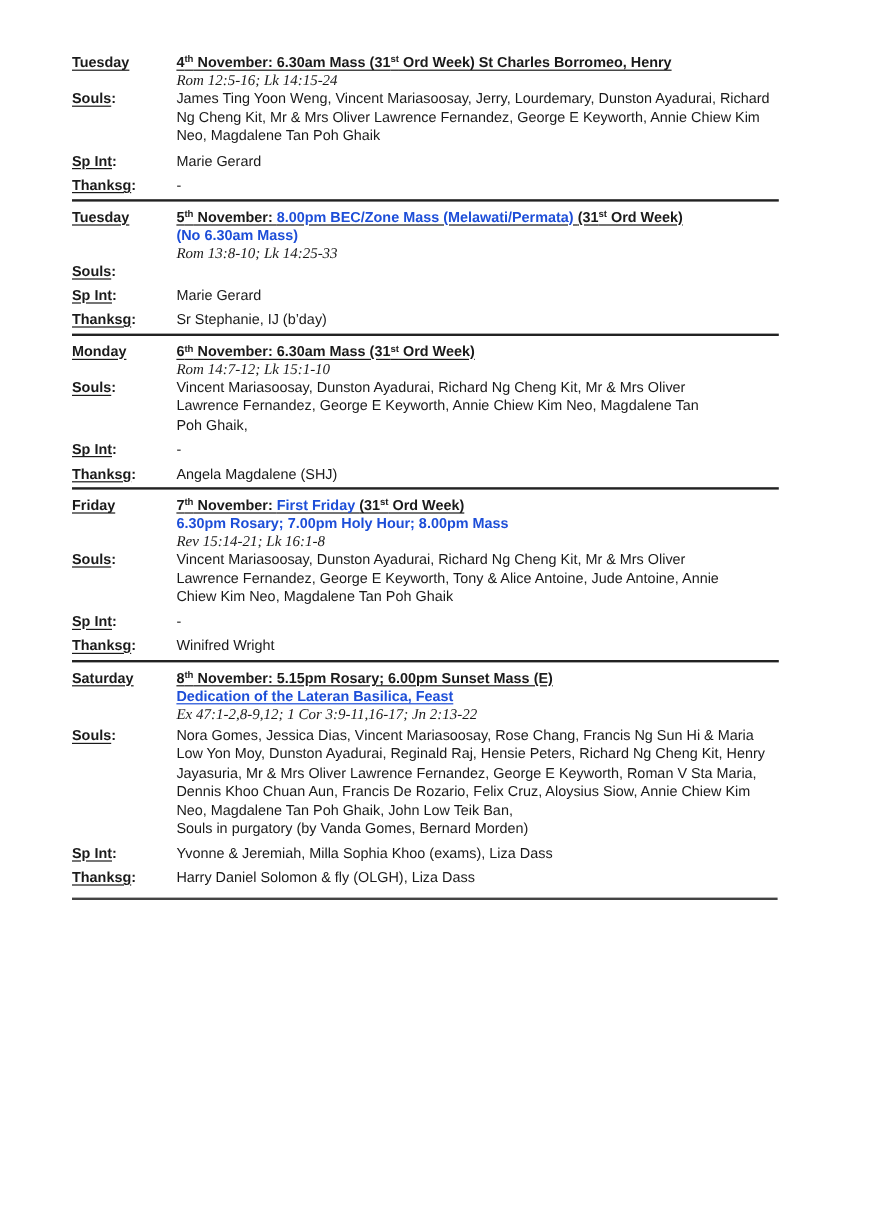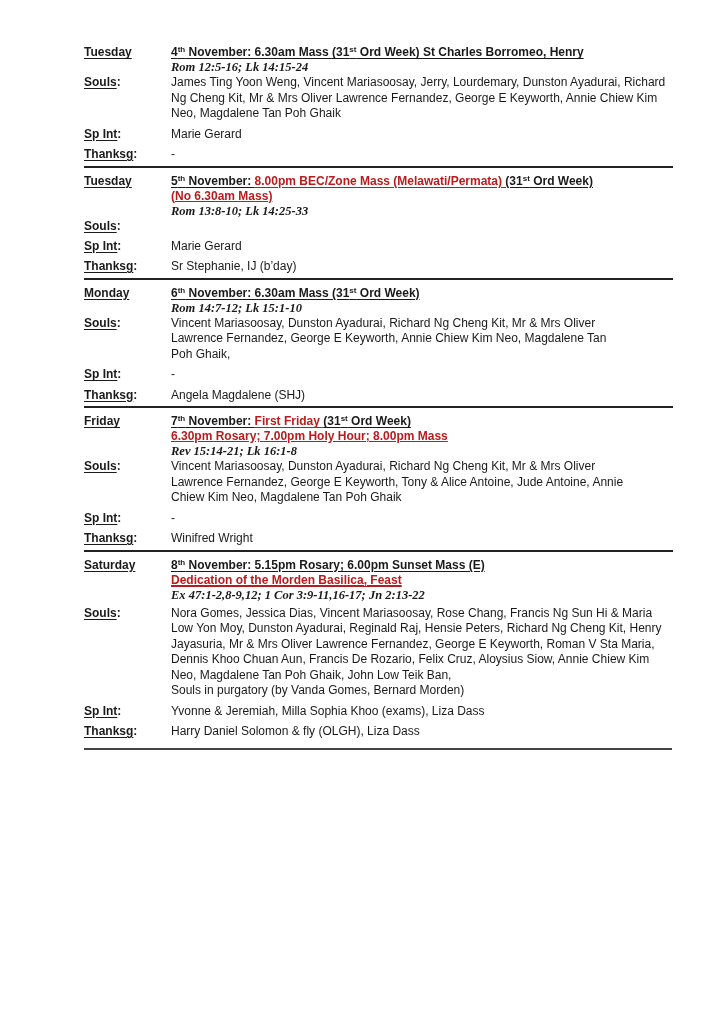--- a/index.html
+++ b/index.html
@@ -1,28 +1,28 @@
 <!DOCTYPE html>
 <html><head>
 <meta charset="utf-8">
 <style>
   html, body { margin: 0; padding: 0; background: #ffffff; }
   body { width: 724px; height: 1024px; position: relative; overflow: hidden;
          font-family: "Liberation Sans", sans-serif; color: #1a1a1a; }
-  .page { position: absolute; left: 84px; top: 45px; width: 589px; }
+  .page { position: absolute; left: 60px; top: 45px; width: 589px; }
   .day { position: relative; }
   .row { display: flex; align-items: flex-start; }
   .lbl { width: 87px; flex: 0 0 87px; font-weight: bold; font-size: 12px; line-height: 15px; }
   .lbl .u { text-decoration: underline; text-underline-offset: 2px; }
   .val { flex: 1; font-size: 12px; line-height: 15.5px; }
   .head { font-weight: bold; font-size: 12px; line-height: 15px; }
   .head .u { text-decoration: underline; text-underline-offset: 2px; }
-  .red { color: #b91c1c; text-decoration: underline; }
+  .red { color: #1d4ed8; }
   sup { font-size: 8px; line-height: 0; vertical-align: 4px; }
-  .rd { font-family: "Liberation Serif", serif; font-style: italic; font-weight: bold;
+  .rd { font-family: "Liberation Serif", serif; font-style: italic; font-weight: normal;
         font-size: 12.5px; line-height: 15px; }
   .gap { height: 5px; }
   .sep { height: 0; border-top: 2.5px solid #222; margin: 3px 0 6px 0; }
   .sep.last { border-top: 2px solid #444; margin-top: 8px; width: 588px; }
 </style>
 </head>
 <body>
 
 <div class="page">
 
@@ -125,21 +125,21 @@
       <div class="val">Winifred Wright</div>
     </div>
     <div class="sep"></div>
   </div>
 
   <div class="day">
     <div class="row">
       <div class="lbl"><span class="u">Saturday</span></div>
       <div class="val">
         <div class="head"><span class="u"><span>8</span><sup>th</sup><span> November: 5.15pm Rosary;  6.00pm Sunset Mass (E)</span></span></div>
-        <div class="head red"><span class="u">Dedication of the Morden Basilica, Feast</span></div>
+        <div class="head red"><span class="u">Dedication of the Lateran Basilica, Feast</span></div>
         <div class="rd">Ex 47:1-2,8-9,12;  1 Cor 3:9-11,16-17;  Jn 2:13-22</div>
       </div>
     </div>
     <div class="gap" style="height:3px"></div>
     <div class="row">
       <div class="lbl"><span class="u">Souls</span><span>:</span></div>
       <div class="val">
         <div style="padding-right:4px">Nora Gomes, Jessica Dias, Vincent Mariasoosay, Rose Chang, Francis Ng Sun Hi &amp; Maria Low Yon Moy, Dunston Ayadurai, Reginald Raj, Hensie Peters, Richard Ng Cheng Kit, Henry Jayasuria, Mr &amp; Mrs Oliver Lawrence Fernandez, George E Keyworth, Roman V Sta Maria, Dennis Khoo Chuan Aun, Francis De Rozario, Felix Cruz, Aloysius Siow, Annie Chiew Kim Neo, Magdalene Tan Poh Ghaik, John Low Teik Ban,</div>
         <div>Souls in purgatory (by Vanda Gomes, Bernard Morden)</div>
       </div>

